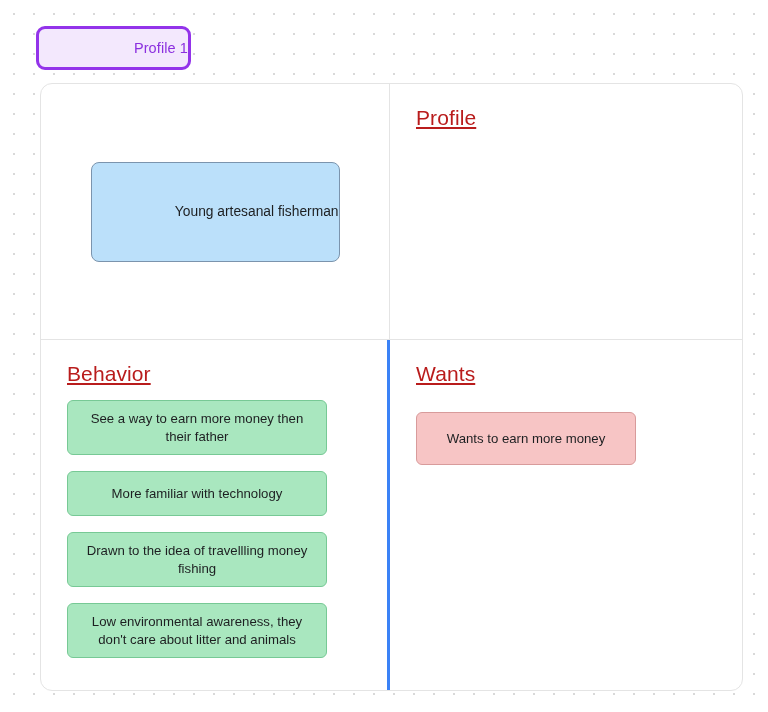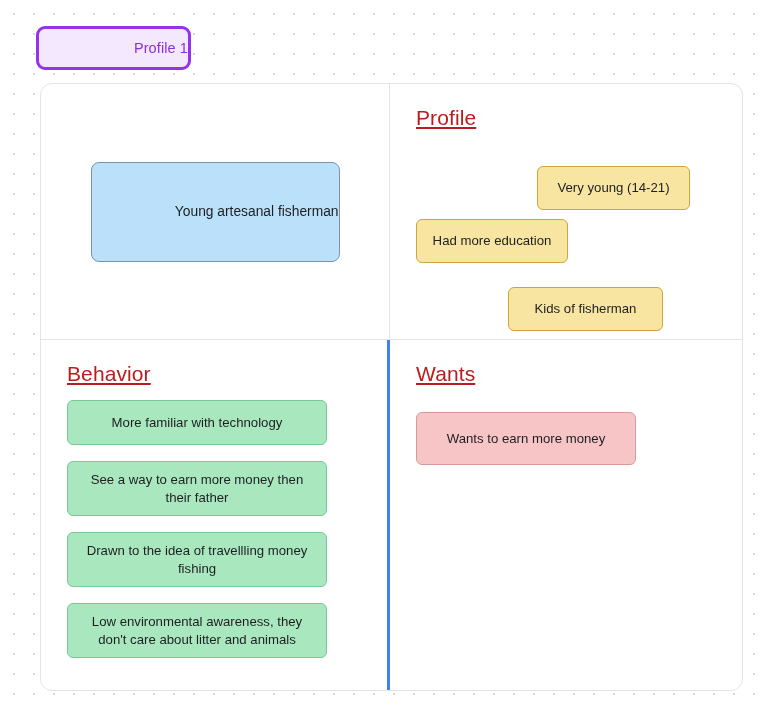--- a/index.html
+++ b/index.html
@@ -149,41 +149,30 @@
     <div class="quad tl">
       <div class="hero-wrap">
         <div class="hero-box">
           <span>Young artesanal fisherman</span>
         </div>
       </div>
     </div>
 
     <div class="quad tr">
       <div class="section-title">Profile</div>
-      <div class="profile-area">
-        <div class="card yellow p-card c0">
-          <span>Very young (14-21)</span>
-        </div>
-        <div class="card yellow p-card c1">
-          <span>Had more education</span>
-        </div>
-        <div class="card yellow p-card c2">
-          <span>Kids of fisherman</span>
-        </div>
-      </div>
     </div>
 
     <div class="quad bl">
       <div class="section-title">Behavior</div>
       <div class="stack">
+        <div class="card green b-card tall">
+          <span>See a way to earn more money then their father</span>
+        </div>
         <div class="card green b-card">
           <span>More familiar with technology</span>
-        </div>
-        <div class="card green b-card tall">
-          <span>See a way to earn more money then their father</span>
         </div>
         <div class="card green b-card tall">
           <span>Drawn to the idea of travellling money fishing</span>
         </div>
         <div class="card green b-card tall">
           <span>Low environmental awareness, they don't care about litter and animals</span>
         </div>
       </div>
     </div>
 

